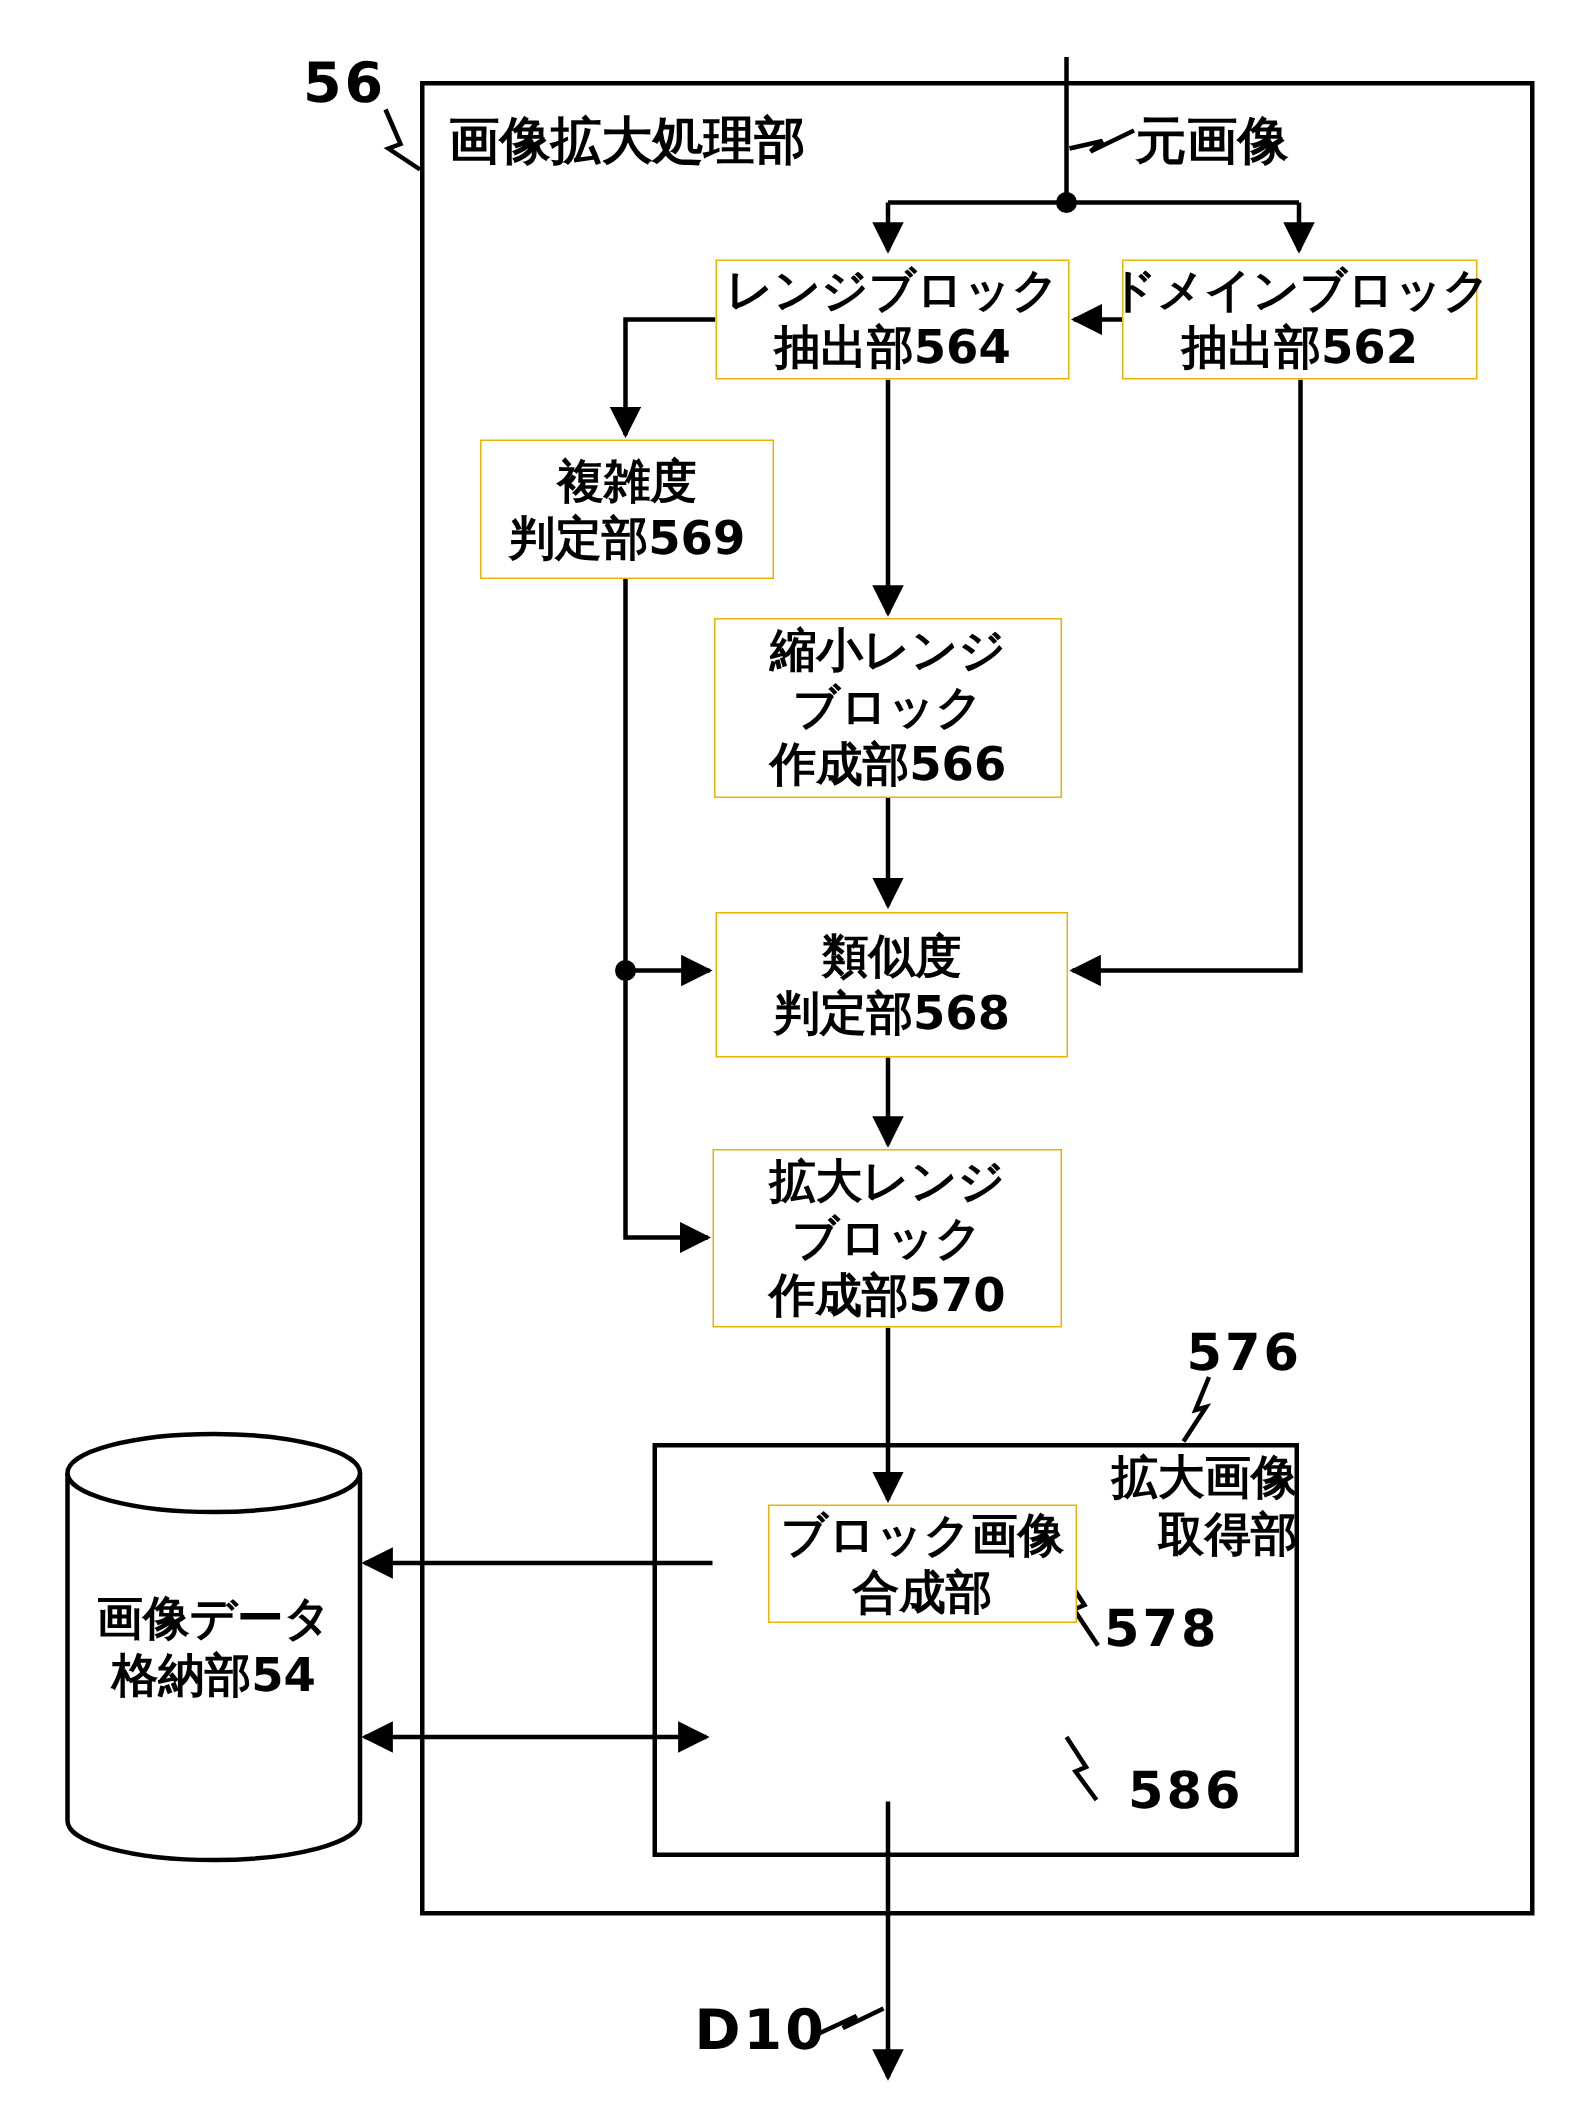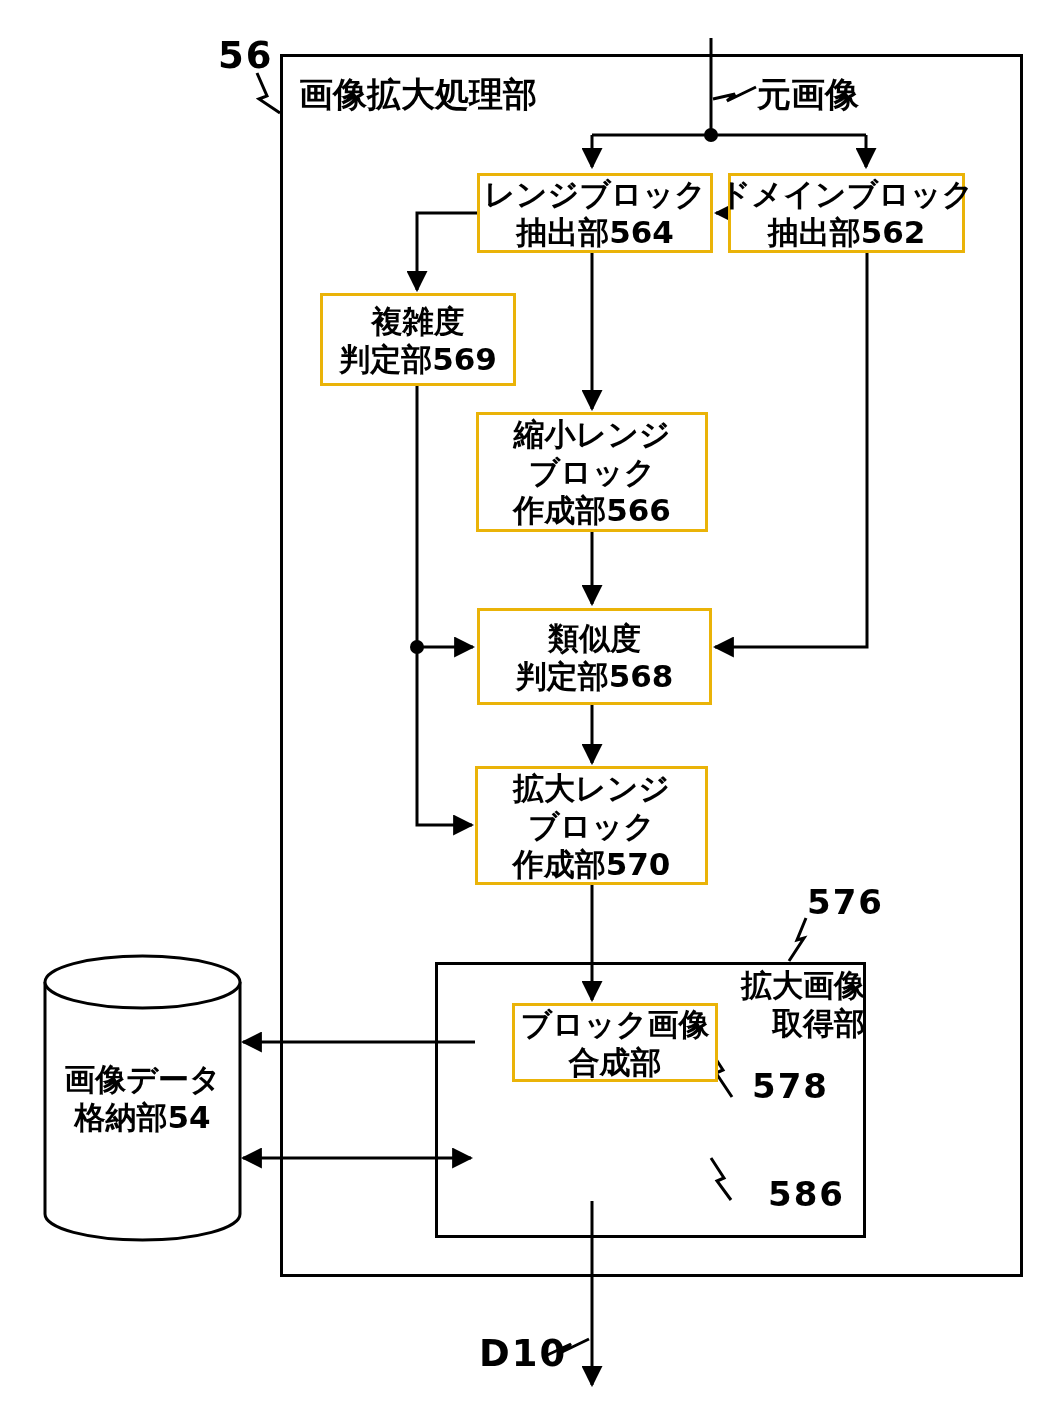--- a/index.html
+++ b/index.html
@@ -2,34 +2,34 @@
 <html><head>
 <meta charset="utf-8">
 <style>
   html,body{margin:0;padding:0;background:#fff;}
   #stage{
     position:relative;width:1055px;height:1402px;background:#fff;overflow:hidden;
     font-family:"DejaVu Sans","Liberation Sans",sans-serif;color:#000;
   }
   #wires{position:absolute;left:0;top:0;width:1055px;height:1402px;z-index:1;}
   .box{
-    position:absolute;z-index:2;border:3px solid #eab308;background:#fff;
+    position:absolute;z-index:2;border:1px solid #eab308;background:#fff;
     display:flex;flex-direction:column;align-items:center;justify-content:center;
     box-sizing:border-box;text-align:center;
     font-weight:bold;font-size:31px;line-height:38px;white-space:nowrap;
   }
   .frame{
     position:absolute;z-index:2;border:3px solid #000;background:transparent;
     box-sizing:border-box;
   }
   .lbl{
     position:absolute;z-index:3;font-weight:bold;white-space:nowrap;line-height:1.1;
   }
   .jp{font-size:34px;}
-  .num{font-size:34px;letter-spacing:2px;margin-left:16px;}
+  .num{font-size:34px;letter-spacing:2px;}
   .two-line{text-align:center;font-size:31px;line-height:38px;font-weight:bold;}
 </style>
 </head>
 <body>
 
 <div id="stage">
 
   <svg id="wires" viewBox="0 0 1055 1402" xmlns="http://www.w3.org/2000/svg">
     <defs>
       <marker id="arr" viewBox="0 0 10 10" refX="9" refY="5" markerWidth="7" markerHeight="7" orient="auto-start-reverse">
@@ -78,21 +78,21 @@
 
   <div class="frame" style="left:280px;top:54px;width:743px;height:1223px;"></div>
 
   <div class="frame" style="left:435px;top:962px;width:431px;height:276px;"></div>
 
   <div class="box" style="left:477px;top:173px;width:236px;height:80px;">
     <span>レンジブロック</span>
     <span>抽出部564</span>
   </div>
 
-  <div class="box" style="left:728px;top:173px;width:237px;height:80px;">
+  <div class="box" style="left:748px;top:173px;width:237px;height:80px;">
     <span>ドメインブロック</span>
     <span>抽出部562</span>
   </div>
 
   <div class="box" style="left:320px;top:293px;width:196px;height:93px;">
     <span>複雑度</span>
     <span>判定部569</span>
   </div>
 
   <div class="box" style="left:476px;top:412px;width:232px;height:120px;">

